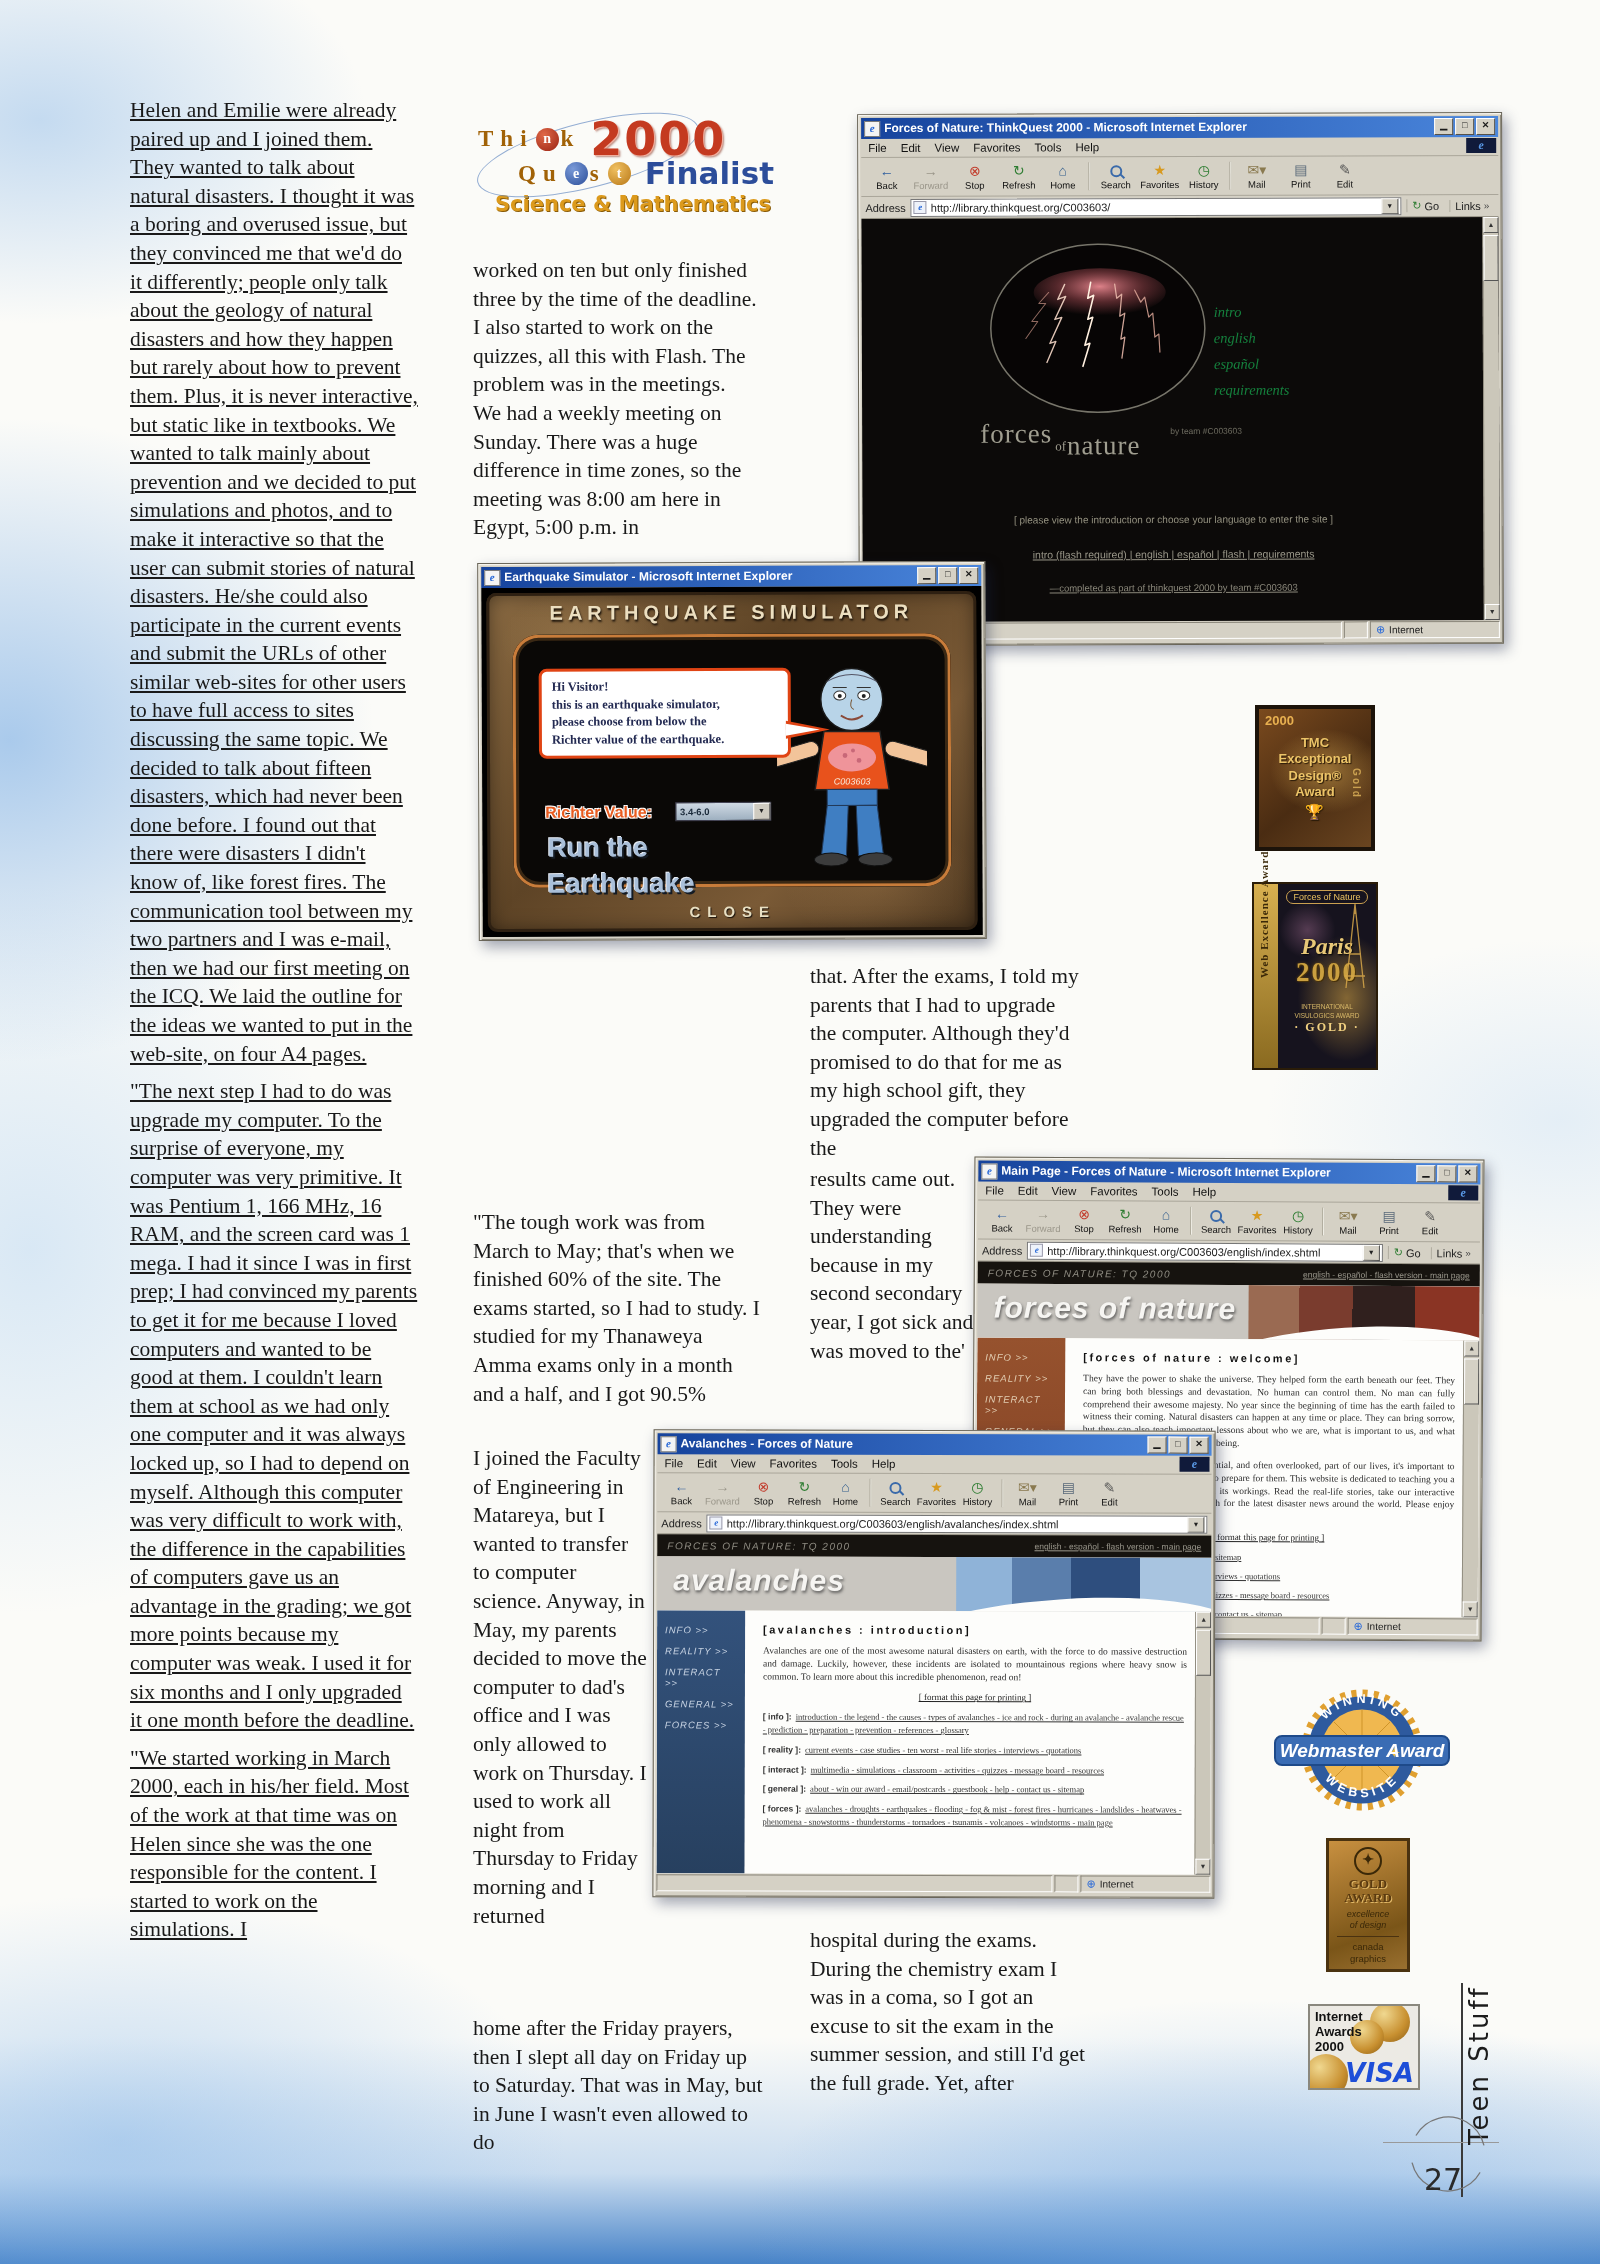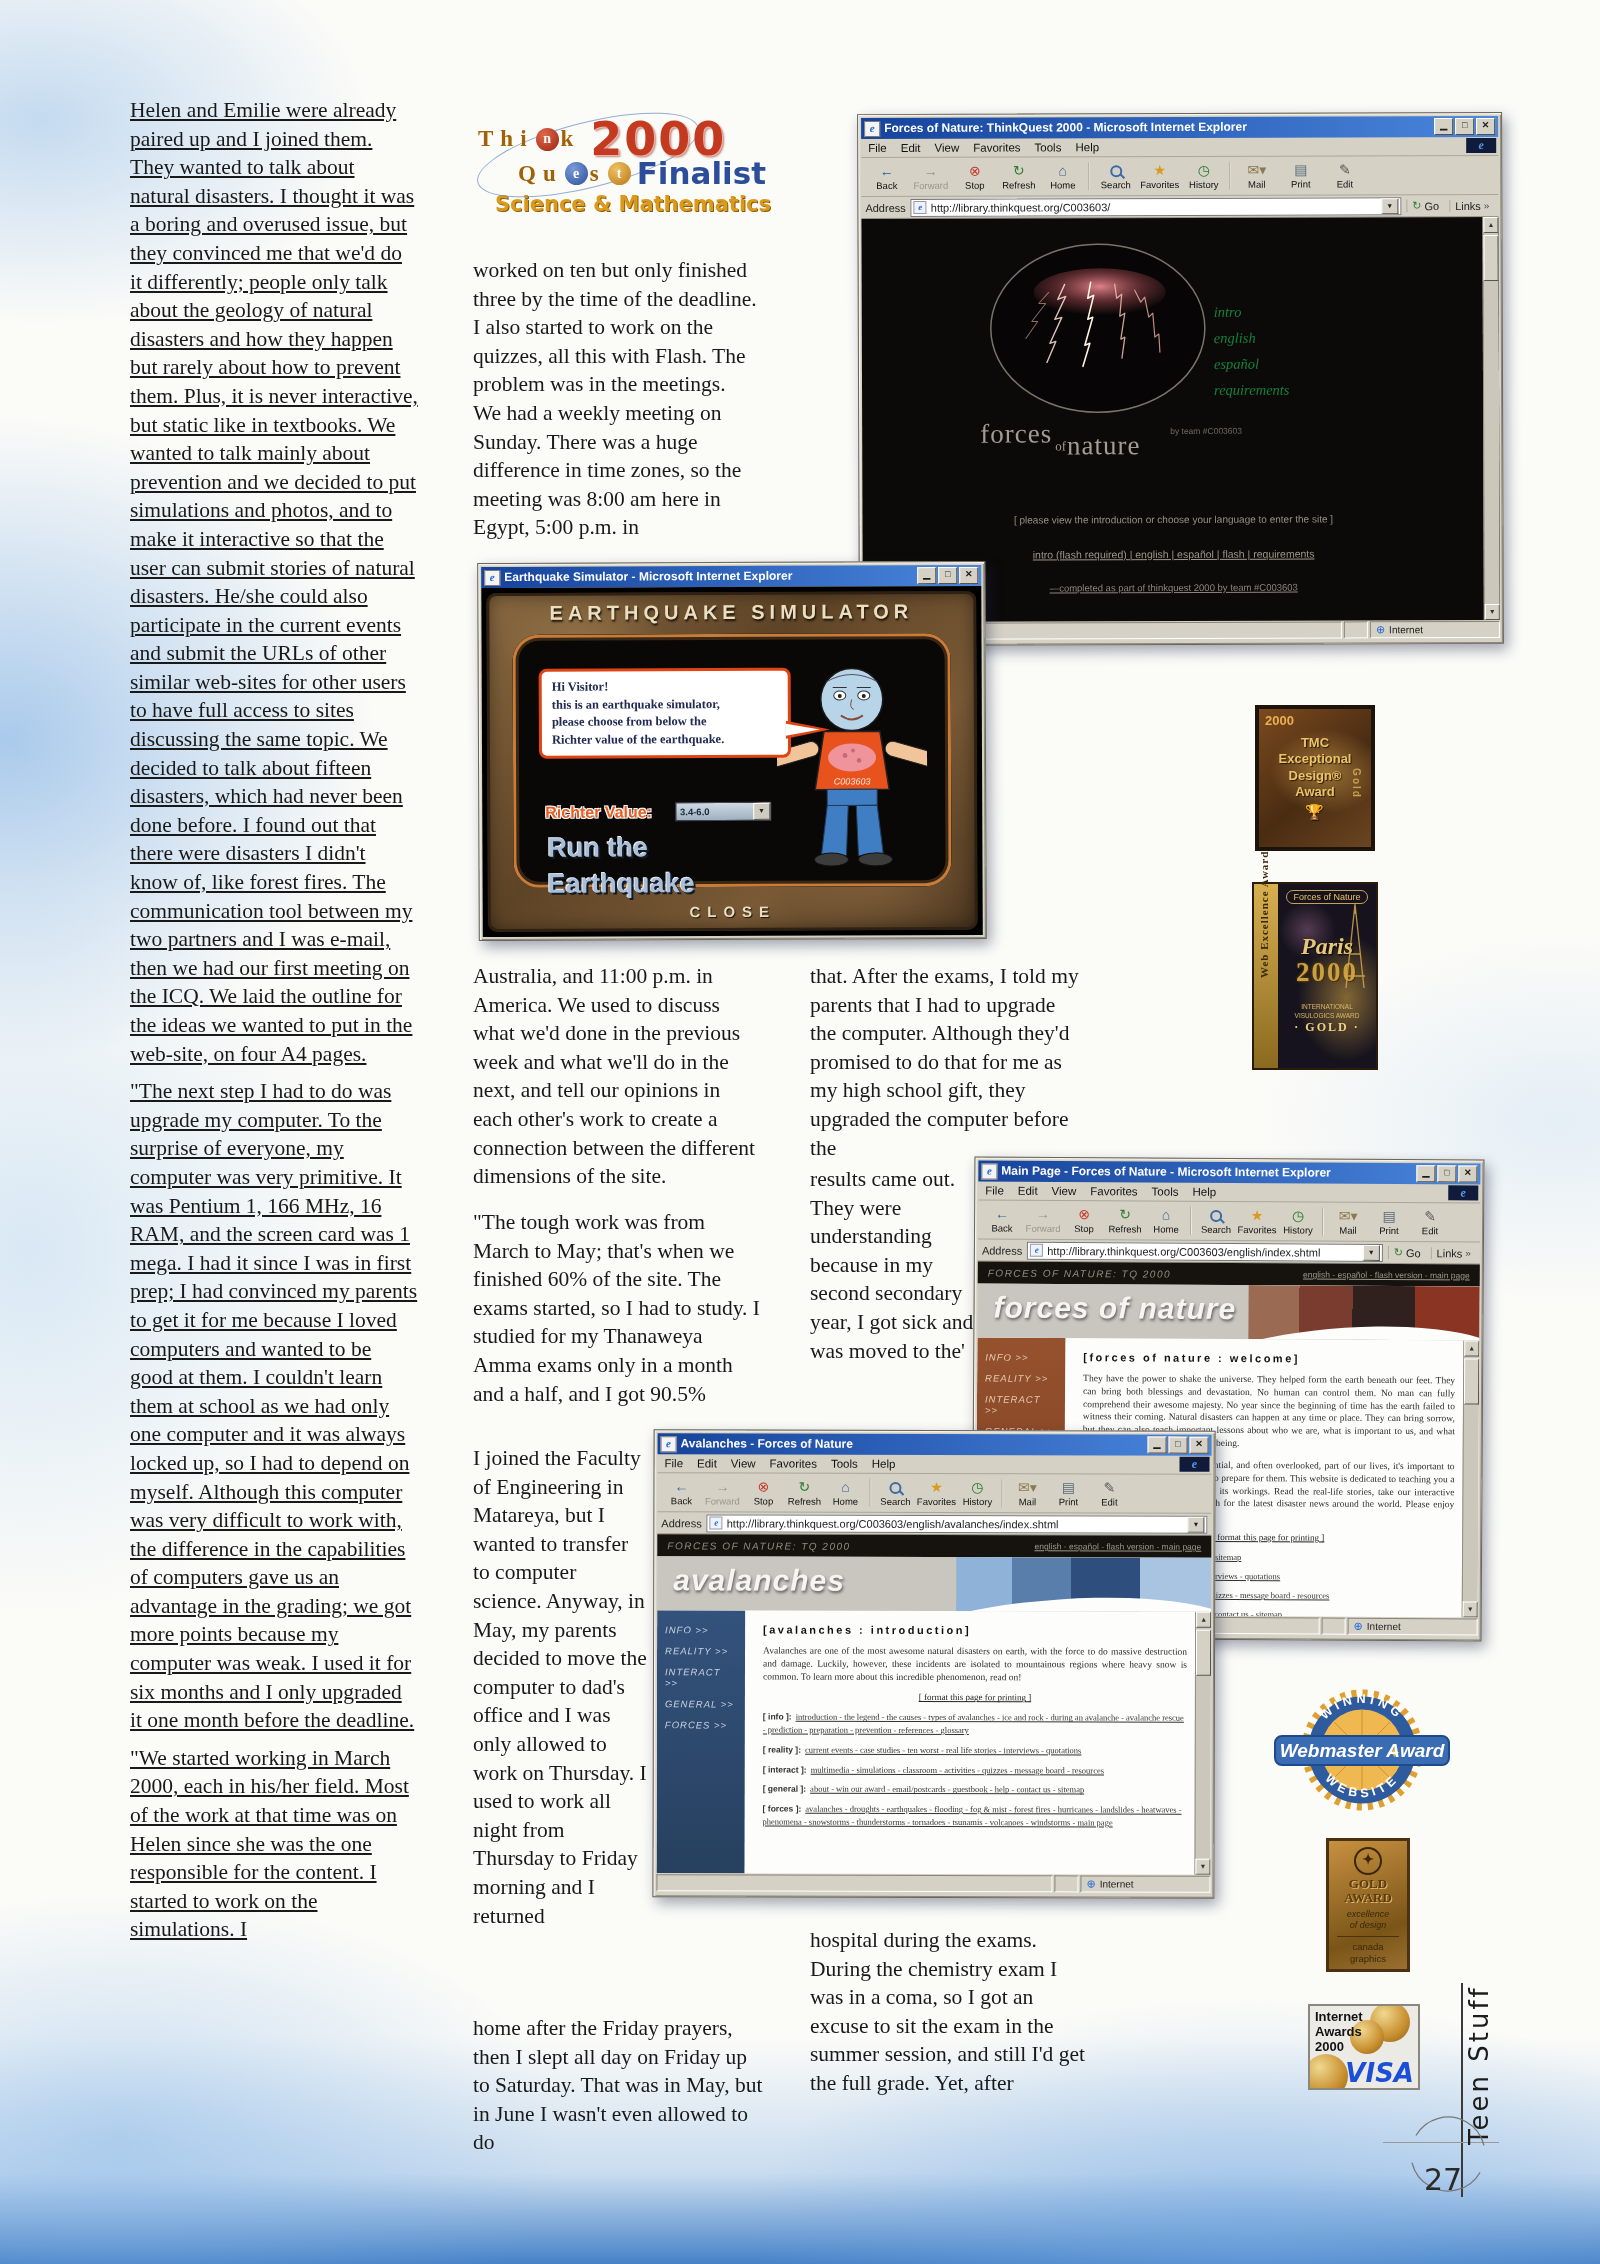--- a/index.html
+++ b/index.html
@@ -34,21 +34,21 @@
   .tq-think,.tq-quest{font-family:"Liberation Serif",serif;font-weight:bold;color:#a16207;
        font-size:23px;letter-spacing:7px;}
   .tq-r2{margin-top:-4px;padding-left:40px;}
   .ball{display:inline-flex;width:23px;height:23px;border-radius:50%;align-items:center;justify-content:center;
         color:#fff;font:bold 14px "Liberation Serif",serif;margin:0 2px;}
   .ball-red{background:radial-gradient(circle at 35% 30%, #e06848, #9a2414);}
   .ball-blue{background:radial-gradient(circle at 35% 30%, #7a9ad8, #2c4f9a);}
   .ball-gold{background:radial-gradient(circle at 35% 30%, #f0c060, #b87818);}
   .tq-2000{font:bold 46px/1 "DejaVu Sans",sans-serif;color:#c43a20;margin-left:10px;
            text-shadow:1px 1px 0 #f0b0a0, 2px 2px 2px rgba(120,30,10,.5);letter-spacing:2px;}
-  .tq-finalist{font:bold 31px/1 "DejaVu Sans",sans-serif;color:#2c4d9a;margin-left:4px;}
+  .tq-finalist{font:bold 31px/1 "DejaVu Sans",sans-serif;color:#2c4d9a;margin-left:12px;}
   .tq-sub{margin-top:3px;text-align:center;font:bold 21px "DejaVu Sans",sans-serif;color:#dc9a1c;
           text-shadow:1px 1px 0 #8a5c08;}
   
   .win{position:absolute;display:flex;flex-direction:column;background:#d5d1c5;border:1px solid #6a665a;
        box-shadow:inset 1px 1px 0 #f6f4ee, inset 2px 2px 0 #e2ded2, inset -1px -1px 0 #8a8678,
        4px 6px 14px rgba(25,35,70,.40);padding:3px;box-sizing:border-box;}
   .tbar{height:21px;display:flex;align-items:center;gap:4px;padding:0 3px;flex:none;
         background:linear-gradient(90deg,#16439c,#4a86dc);}
   .tb-ic{width:14px;height:14px;flex:none;background:#f4f4f4;border:1px solid #7a7a7a;
          color:#2a6ad8;font:bold italic 11px/13px "Liberation Serif",serif;text-align:center;}
@@ -252,21 +252,20 @@
     </div>
     <div class="tq-sub">Science &amp; Mathematics</div>
   </div>
 
   <div class="art c1">
     <p>Helen and Emilie were already paired up and I joined them. They wanted to talk about natural disasters. I thought it was a boring and overused issue, but they convinced me that we'd do it differently; people only talk about the geology of natural disasters and how they happen but rarely about how to prevent them. Plus, it is never interactive, but static like in textbooks. We wanted to talk mainly about prevention and we decided to put simulations and photos, and to make it interactive so that the user can submit stories of natural disasters. He/she could also participate in the current events and submit the URLs of other similar web-sites for other users to have full access to sites discussing the same topic. We decided to talk about fifteen disasters, which had never been done before. I found out that there were disasters I didn't know of, like forest fires. The communication tool between my two partners and I was e-mail, then we had our first meeting on the ICQ. We laid the outline for the ideas we wanted to put in the web-site, on four A4 pages.</p>
     <p>"The next step I had to do was upgrade my computer. To the surprise of everyone, my computer was very primitive. It was Pentium 1, 166 MHz, 16 RAM, and the screen card was 1 mega. I had it since I was in first prep; I had convinced my parents to get it for me because I loved computers and wanted to be good at them. I couldn't learn them at school as we had only one computer and it was always locked up, so I had to depend on myself. Although this computer was very difficult to work with, the difference in the capabilities of computers gave us an advantage in the grading; we got more points because my computer was weak. I used it for six months and I only upgraded it one month before the deadline.</p>
     <p>"We started working in March 2000, each in his/her field. Most of the work at that time was on Helen since she was the one responsible for the content. I started to work on the simulations. I</p>
   </div>
   <div class="art c2a">worked on ten but only finished three by the time of the deadline. I also started to work on the quizzes, all this with Flash. The problem was in the meetings. We had a weekly meeting on Sunday. There was a huge difference in time zones, so the meeting was 8:00 am here in Egypt, 5:00 p.m. in</div>
-  <div class="art c2b">Australia, and 11:00 p.m. in America. We used to discuss what we'd done in the previous week and what we'll do in the next, and tell our opinions in each other's work to create a connection between the different dimensions of the site.</div>
   <div class="art c2c">"The tough work was from March to May; that's when we finished 60% of the site. The exams started, so I had to study. I studied for my Thanaweya Amma exams only in a month and a half, and I got 90.5%</div>
   <div class="art c2d">I joined the Faculty of Engineering in Matareya, but I wanted to transfer to computer science. Anyway, in May, my parents decided to move the computer to dad's office and I was only allowed to work on Thursday. I used to work all night from Thursday to Friday morning and I returned</div>
   <div class="art c2e">home after the Friday prayers, then I slept all day on Friday up to Saturday. That was in May, but in June I wasn't even allowed to do</div>
   <div class="art c3a">that. After the exams, I told my parents that I had to upgrade the computer. Although they'd promised to do that for me as my high school gift, they upgraded the computer before the</div>
   <div class="art c3b">results came out. They were understanding because in my second secondary year, I got sick and was moved to the'</div>
   <div class="art c3c">hospital during the exams. During the chemistry exam I was in a coma, so I got an excuse to sit the exam in the summer session, and still I'd get the full grade. Yet, after</div>
 
   <div class="win winA">
     <div class="tbar">
       <span class="tb-ic">e</span>

